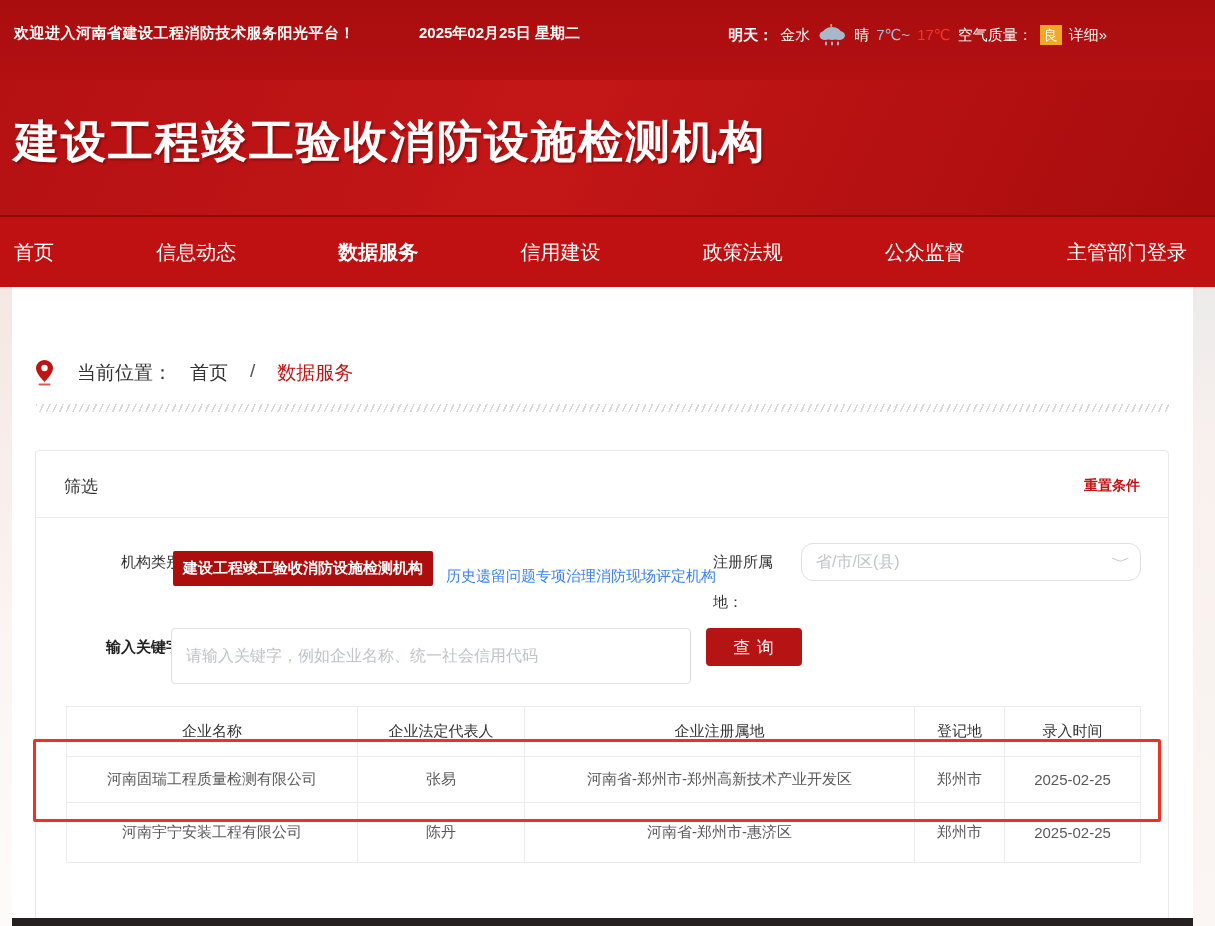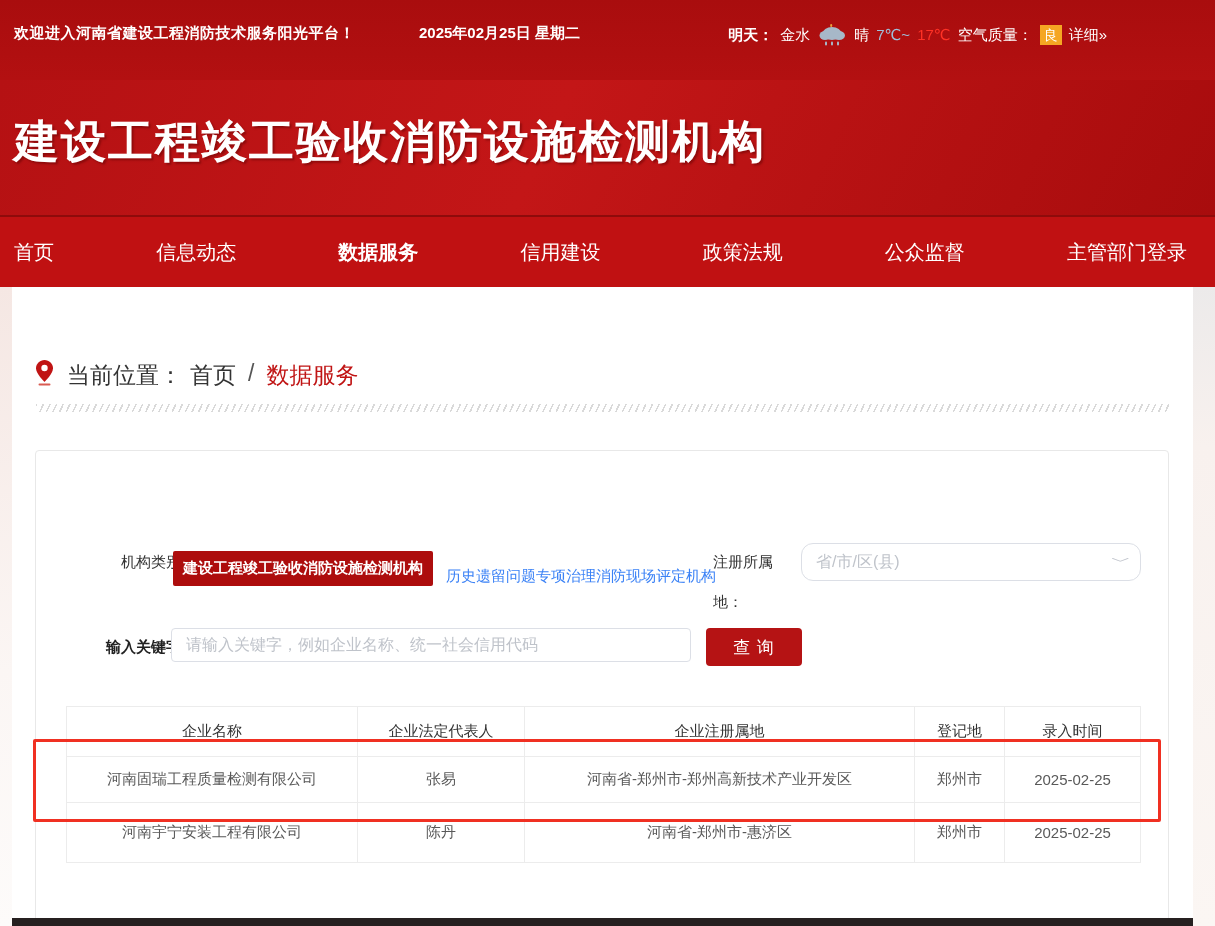--- a/index.html
+++ b/index.html
@@ -36,21 +36,21 @@
   .nav-item.active { font-weight:700; }
 
   
   .content-bg { position:absolute; left:0; top:287px; width:1215px; height:639px; background:#fff; }
   .band-left { position:absolute; left:0; top:287px; width:12px; height:639px;
     background:linear-gradient(180deg,#f5e7e3 0%,#fbf6f4 60%,#fdfbfa 100%); }
   .band-right { position:absolute; left:1193px; top:287px; width:22px; height:639px;
     background:linear-gradient(180deg,#eceaea 0%,#f8f1ee 25%,#fbf6f3 100%); }
 
   .breadcrumb { position:absolute; left:36px; top:360px; display:flex;
-    align-items:flex-start; font-size:23px; color:#333; gap:8px; }
+    align-items:flex-start; font-size:19px; color:#333; gap:18px; }
   .pin-icon { width:17px; height:26px; margin-right:6px; }
   .breadcrumb .crumb-current { color:var(--link-red,#c01414); }
   .breadcrumb .sep { color:#555; margin:0 4px; }
 
   .stripe-divider { position:absolute; left:36px; top:404px; width:1134px; height:8px;
     background:repeating-linear-gradient(115deg,#d9d9d9 0 1.5px,transparent 1.5px 6px); }
 
   .filter-card { position:absolute; left:35px; top:450px; width:1134px; height:500px;
     background:#fff; border:1px solid #e8e8e8; border-radius:4px; }
   .card-head { position:relative; height:67px; border-bottom:1px solid #ececec; }
@@ -73,21 +73,21 @@
     font-weight:600; padding:8px 10px; border-radius:2px; cursor:pointer; }
   .chip-plain { color:#3b82f6; font-size:15px; margin-left:13px; cursor:pointer; }
 
   .region-select { position:absolute; left:765px; top:1px; width:340px; height:38px;
     border:1px solid #dcdfe6; border-radius:12px; background:#fff; cursor:pointer;
     display:flex; align-items:center; padding:0 30px 0 14px; }
   .region-select .placeholder { color:#bfc3ca; font-size:16px; }
   .region-select .chevron { position:absolute; right:12px; top:9px; color:#c0c4cc;
     font-size:14px; transform:scaleX(1.4); }
 
-  .keyword-input { position:absolute; left:135px; top:1px; width:520px; height:34px;
+  .keyword-input { position:absolute; left:135px; top:1px; width:520px; height:56px;
     border:1px solid #dcdfe6; border-radius:4px; padding:0 14px; font-size:16px;
     color:#a21caf; outline:none; font-family:inherit; }
   .keyword-input::placeholder { color:#bfc3ca; }
   .search-btn { position:absolute; left:670px; top:1px; width:96px; height:38px;
     background:var(--button-red,#b51314); color:#fff; border:none; border-radius:4px;
     font-size:17px; cursor:pointer; font-family:inherit; letter-spacing:1px; }
 
   .result-table { position:absolute; left:30px; top:255px; width:1074px;
     border-collapse:collapse; table-layout:fixed; }
   .result-table th { height:50px; font-size:15px; color:#333; font-weight:400;
@@ -157,20 +157,24 @@
   </svg>
   <span>当前位置：</span>
   <span>首页</span>
   <span class="sep">/</span>
   <span class="crumb-current">数据服务</span>
 </div>
 
 <div class="stripe-divider"></div>
 
 <div class="filter-card">
+  <div class="card-head">
+    <span class="card-title">筛选</span>
+    <span class="reset-link">重置条件</span>
+  </div>
 
   <div class="f-row f-row1">
     <span class="flabel lab-cat">机构类别：</span>
     <span class="category-options">
         <span class="chip-active">建设工程竣工验收消防设施检测机构</span>
         <span class="chip-plain">历史遗留问题专项治理消防现场评定机构</span>
       </span>
     <span class="flabel lab-region">注册所属地：</span>
     <div class="region-select">
       <span class="placeholder">省/市/区(县)</span>

